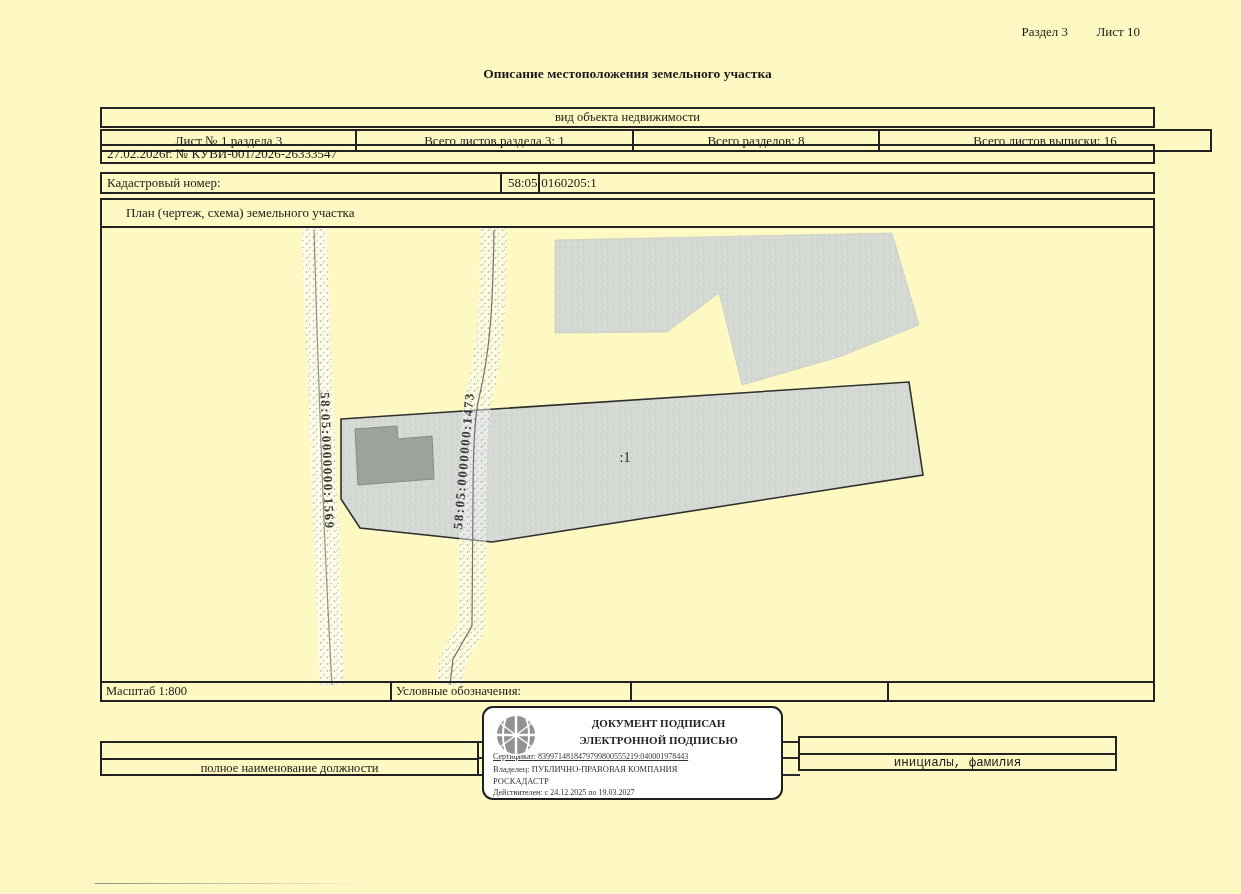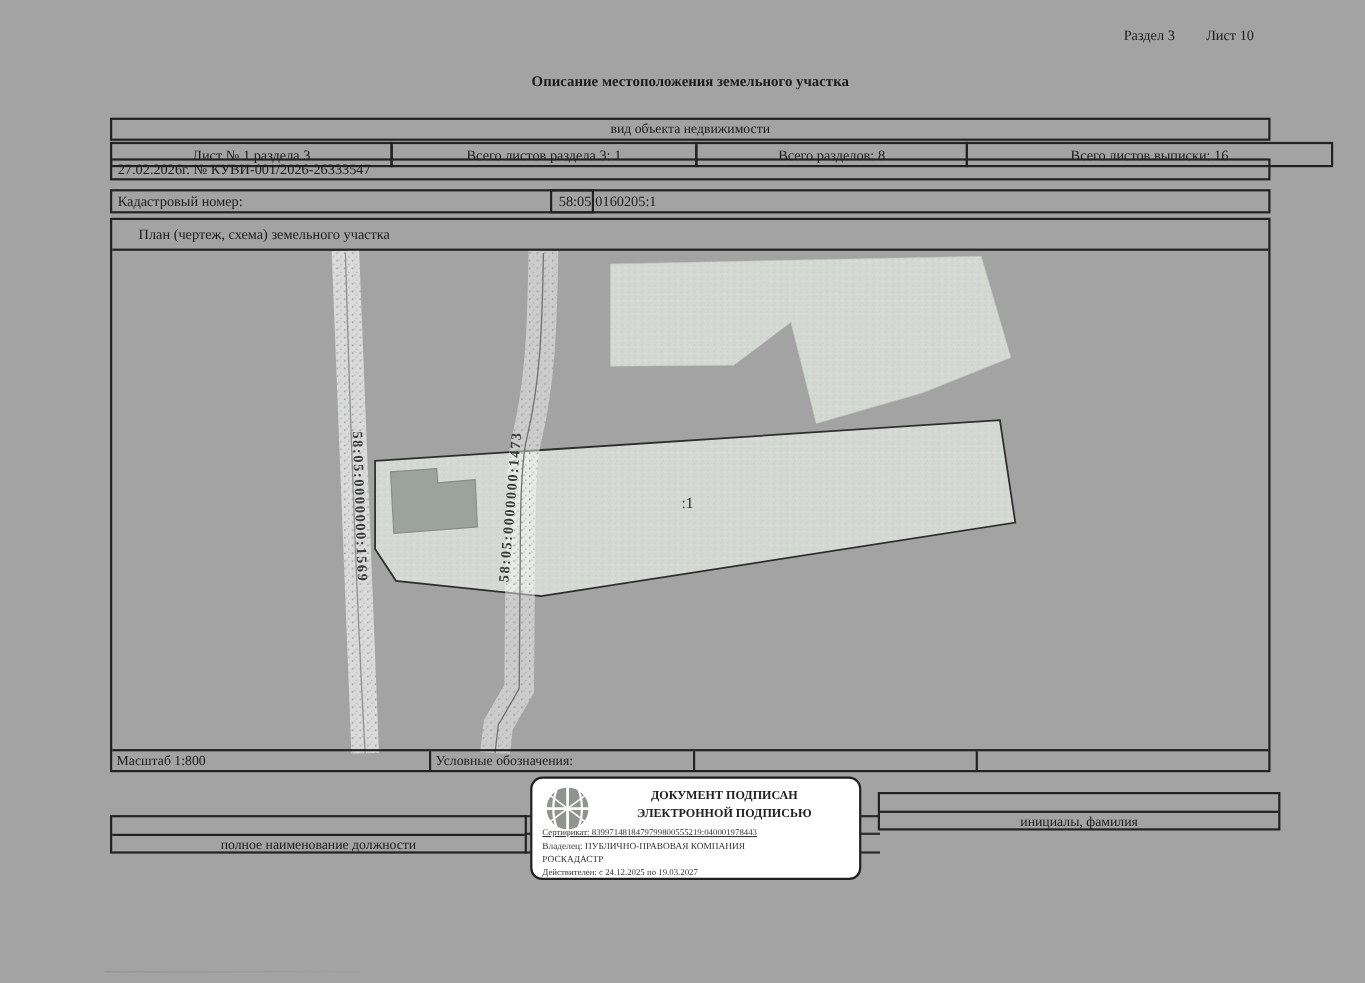--- a/index.html
+++ b/index.html
@@ -1,16 +1,16 @@
 <!DOCTYPE html>
 <html><head>
 <meta charset="utf-8">
 <style>
   html,body{margin:0;padding:0;background:#ffffff;}
-  #page{position:relative;width:1241px;height:894px;background:#a3a3a3;overflow:hidden;
+  #page{position:relative;width:1241px;height:894px;background:#fef9c3;overflow:hidden;
         font-family:"Liberation Serif","DejaVu Serif",serif;color:#1a1a1a;}
   .abs{position:absolute;}
   .cell{position:absolute;border:2px solid #222;box-sizing:border-box;background:transparent;}
   .txt-c{display:flex;align-items:center;justify-content:center;text-align:center;}
   .txt-l{display:flex;align-items:center;justify-content:flex-start;text-align:left;}
   .fs13{font-size:13px;}
   .fs12{font-size:12.5px;}
   .bold{font-weight:bold;}
   .hline{position:absolute;height:2px;background:#2a2a2a;}
   #stamp{position:absolute;left:482px;top:706px;width:301px;height:94px;background:#fff;
@@ -98,21 +98,21 @@
   </div>
 
   <div class="hline" style="left:477px;top:741px;width:323px;"></div>
   <div class="hline" style="left:477px;top:757px;width:323px;"></div>
   <div class="hline" style="left:477px;top:774px;width:323px;"></div>
 
   <div class="cell" style="left:100px;top:741px;width:379px;height:35px;">
     <div style="height:15px;border-bottom:2px solid #222;"></div>
     <div class="txt-c fs12" style="height:16px;">полное наименование должности</div>
   </div>
-  <div class="cell" style="left:798px;top:720px;width:366px;height:35px;">
+  <div class="cell" style="left:798px;top:736px;width:319px;height:35px;font-family:Liberation Mono, monospace;">
     <div style="height:15px;border-bottom:2px solid #222;"></div>
     <div class="txt-c fs12" style="height:16px;">инициалы, фамилия</div>
   </div>
 
   <div id="stamp">
     <svg width="42" height="42" style="position:absolute;left:11px;top:6px;" viewBox="0 0 42 42">
       <circle cx="21" cy="21" r="20" fill="#8f948f"></circle>
       <path d="M21,1 A20,20 0 0 1 21,41 A20,20 0 0 1 21,1" fill="none" stroke="#fff" stroke-width="2"></path>
       <line x1="1" y1="21" x2="41" y2="21" stroke="#fff" stroke-width="2.5"></line>
       <line x1="21" y1="1" x2="21" y2="41" stroke="#fff" stroke-width="2.5"></line>

